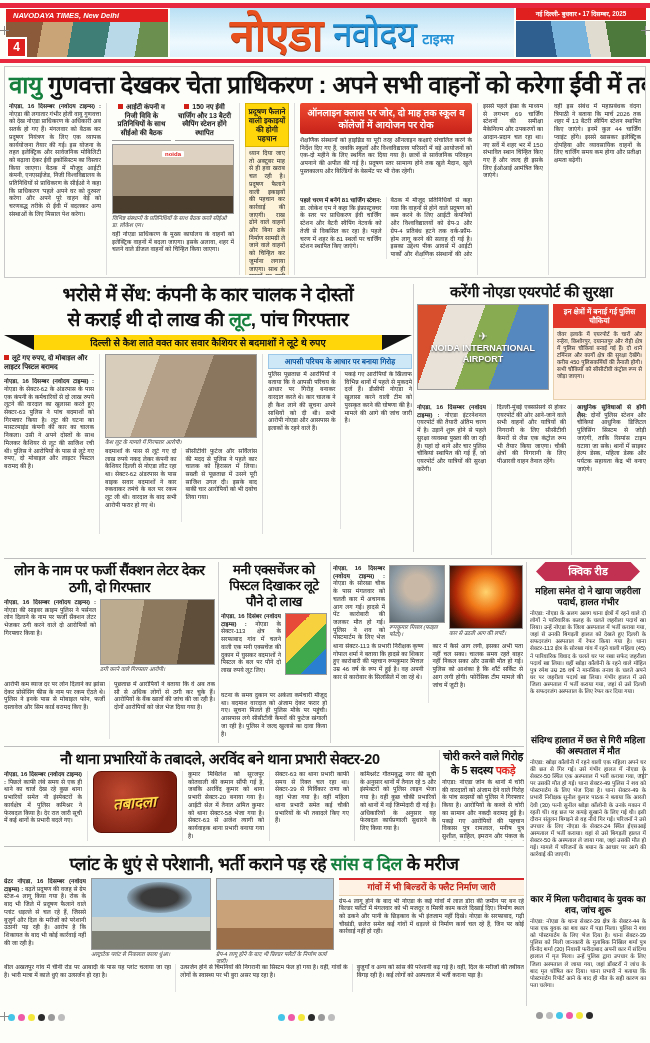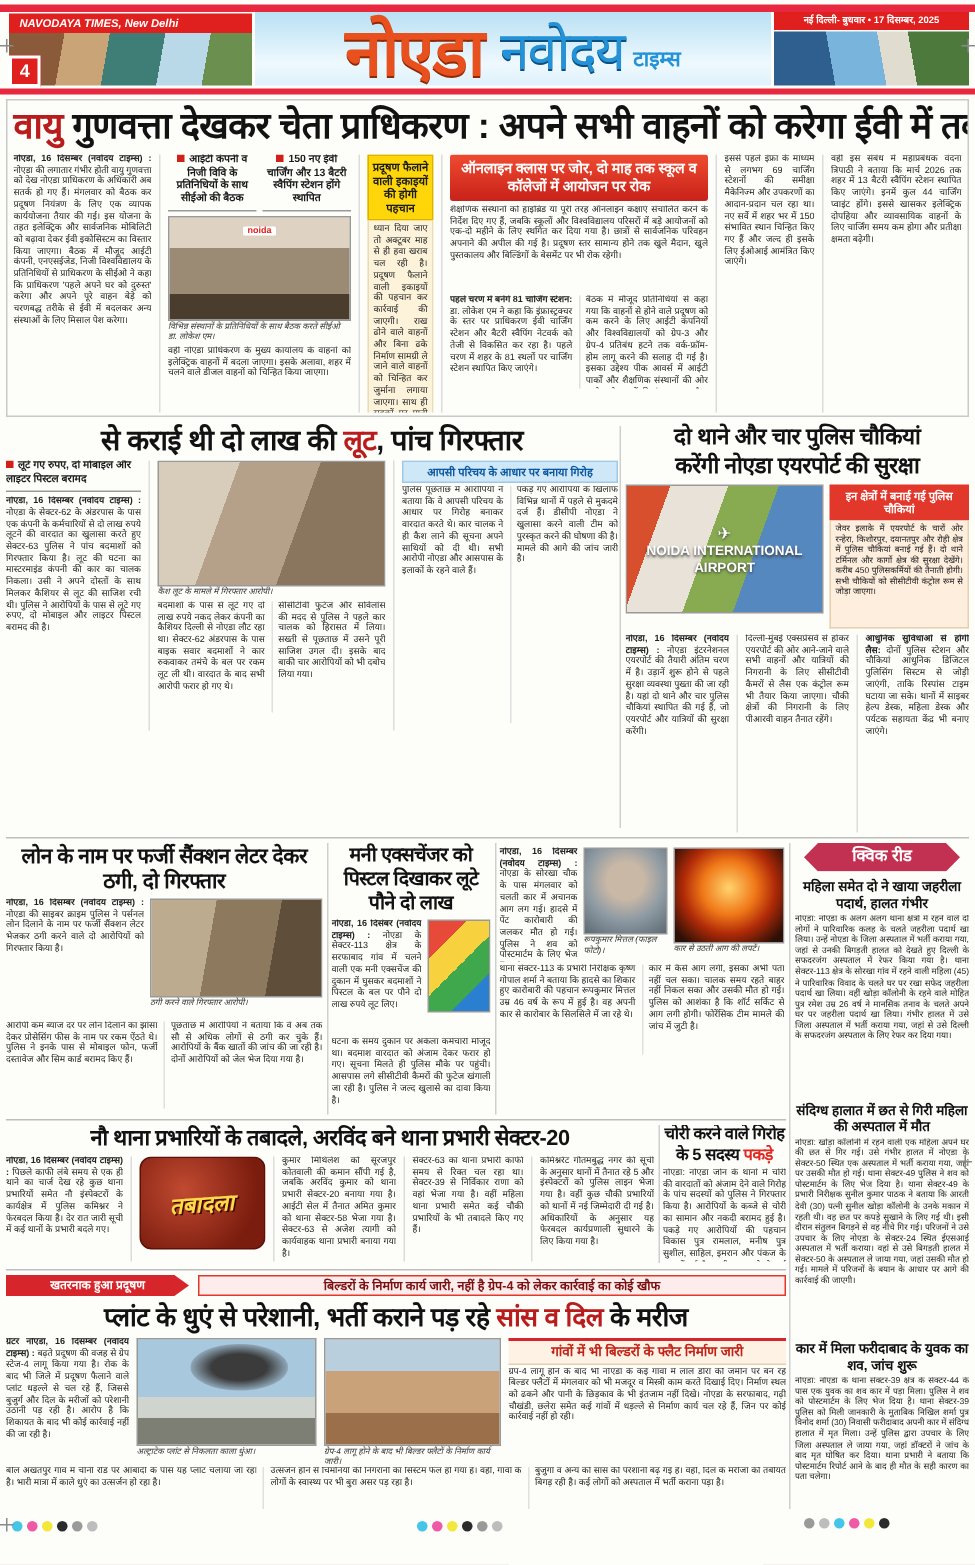--- a/index.html
+++ b/index.html
@@ -25,21 +25,21 @@
             display:flex;align-items:center;justify-content:center}
   .mh-main{font-size:44px;font-weight:800;color:#e8501e;text-shadow:0 1px 0 #8f2a08;letter-spacing:-1px}
   .mh-sec{font-size:35px;font-weight:400;color:#2492d6;margin-left:11px;text-shadow:0 1px 0 #0d4f7e;letter-spacing:-1px}
   .mh-suf{font-size:14px;font-weight:700;color:#2492d6;margin-left:6px;align-self:flex-end;padding-bottom:9px}
   .dateribbon{left:516px;top:8px;width:130px;height:12px;background:#e0201f;color:#fff;
               font:700 6.3px/12px "Liberation Sans",sans-serif;text-align:center}
   
   .sec{position:absolute;overflow:hidden}
   .box{border:1px solid #c9c9c9}
   .hl{font-weight:800;color:#121212;text-align:center;white-space:nowrap;letter-spacing:-.3px}
-  .accent{color:#b91c1c}
+  .accent{color:#15803d}
   .red-accent{color:#e02a22}
   .bt{font-size:6px;line-height:7.7px;text-align:justify;color:#222;overflow:hidden}
   .dl{font-weight:700}
   .cap{font-style:italic;font-size:5.6px;line-height:6.8px;color:#3a3a3a;padding-top:1px}
   .cols{display:flex;gap:5px}
   .cols>*{overflow:hidden}
   .cols>*+*{border-left:1px solid #dcdcdc;padding-left:5px}
   .photo{position:relative;width:100%;border:1px solid #999}
   .sq{display:inline-block;width:5px;height:5px;background:#d02018;margin-right:3px}
   .bullet-head{font-weight:700;font-size:7px;line-height:8.6px;text-align:center;
@@ -161,22 +161,28 @@
           </div>
           <div class="bt">बैठक में मौजूद प्रतिनिधियों से कहा गया कि वाहनों से होने वाले प्रदूषण को कम करने के लिए आईटी कंपनियों और विश्वविद्यालयों को ग्रेप-3 और ग्रेप-4 प्रतिबंध हटने तक वर्क-फ्रॉम-होम लागू करने की सलाह दी गई है। इसका उद्देश्य पीक आवर्स में आईटी पार्कों और शैक्षणिक संस्थानों की ओर जाने वाले वाहनों की संख्या घटाना है।</div>
         </div>
       </div>
       <div class="bt" style="width:66px;flex:none">इससे पहले इंफ्रा के माध्यम से लगभग 69 चार्जिंग स्टेशनों की समीक्षा मैकेनिज्म और उपकरणों का आदान-प्रदान चल रहा था। नए सर्वे में शहर भर में 150 संभावित स्थान चिन्हित किए गए हैं और जल्द ही इसके लिए ईओआई आमंत्रित किए जाएंगे।</div>
       <div class="bt" style="flex:1">वहीं इस संबंध में महाप्रबंधक वंदना त्रिपाठी ने बताया कि मार्च 2026 तक शहर में 13 बैटरी स्वैपिंग स्टेशन स्थापित किए जाएंगे। इनमें कुल 44 चार्जिंग प्वाइंट होंगे। इससे खासकर इलेक्ट्रिक दोपहिया और व्यावसायिक वाहनों के लिए चार्जिंग समय कम होगा और प्रतीक्षा क्षमता बढ़ेगी।</div>
     </div>
   </div>
 
   <div class="sec" style="left:4px;top:282px;width:408px;height:273px">
+    <div class="hl" style="font-size:19px;line-height:25px">भरोसे में सेंध: कंपनी के कार चालक ने दोस्तों</div>
     <div class="hl" style="font-size:19px;line-height:25px">
       <span>से कराई थी दो लाख की </span><span class="accent">लूट</span><span>, पांच गिरफ्तार</span>
+    </div>
+    <div class="strip">
+      <div class="strip-tri l"></div>
+      <div class="strip-mid">दिल्ली से कैश लाते वक्त कार सवार कैशियर से बदमाशों ने लूटे थे रुपए</div>
+      <div class="strip-tri r"></div>
     </div>
     <div class="cols" style="height:180px">
       <div style="width:90px;flex:none">
         <div class="bullet-head" style="text-align:left"><span class="sq"></span><span>लूटे गए रुपए, दो मोबाइल और लाइटर पिस्टल बरामद</span></div>
         <div class="bt" style="margin-top:3px;height:130px">
           <b class="dl">नोएडा, 16 दिसम्बर (नवोदय टाइम्स) :</b>
           <span>नोएडा के सेक्टर-62 के अंडरपास के पास एक कंपनी के कर्मचारियों से दो लाख रुपये लूटने की वारदात का खुलासा करते हुए सेक्टर-63 पुलिस ने पांच बदमाशों को गिरफ्तार किया है। लूट की घटना का मास्टरमाइंड कंपनी की कार का चालक निकला।</span>
           <span>उसी ने अपने दोस्तों के साथ मिलकर कैशियर से लूट की साजिश रची थी। पुलिस ने आरोपियों के पास से लूटे गए रुपए, दो मोबाइल और लाइटर पिस्टल बरामद की है।</span>
         </div>
       </div>
@@ -194,21 +200,20 @@
           <div class="bt">पुलिस पूछताछ में आरोपियों ने बताया कि वे आपसी परिचय के आधार पर गिरोह बनाकर वारदात करते थे। कार चालक ने ही कैश लाने की सूचना अपने साथियों को दी थी। सभी आरोपी नोएडा और आसपास के इलाकों के रहने वाले हैं।</div>
           <div class="bt">पकड़े गए आरोपियों के खिलाफ विभिन्न थानों में पहले से मुकदमे दर्ज हैं। डीसीपी नोएडा ने खुलासा करने वाली टीम को पुरस्कृत करने की घोषणा की है। मामले की आगे की जांच जारी है।</div>
         </div>
       </div>
     </div>
   </div>
 
   <div class="rule-v" style="left:413px;top:284px;height:268px"></div>
 
   <div class="sec" style="left:417px;top:282px;width:229px;height:273px">
-    <div class="hl" style="font-size:15px;line-height:19px">दो थाने और चार पुलिस चौकियां</div>
     <div class="hl" style="font-size:15px;line-height:19px">करेंगी नोएडा एयरपोर्ट की सुरक्षा</div>
     <div style="display:flex;gap:4px;margin-top:3px">
       <div style="width:132px;flex:none">
         <div class="photo ph-airport">
           <span class="plane">✈</span>
           <span class="at">NOIDA INTERNATIONAL AIRPORT</span>
         </div>
       </div>
       <div style="flex:1">
         <div class="side-red-title">इन क्षेत्रों में बनाई गई पुलिस चौकियां</div>
@@ -331,24 +336,20 @@
     </div>
     <div class="bt" style="margin-top:2px;height:62px">
       <span>नोएडा: नोएडा जोन के थानों में चोरी की वारदातों को अंजाम देने वाले गिरोह के पांच सदस्यों को पुलिस ने गिरफ्तार किया है। आरोपियों के कब्जे से चोरी का सामान और नकदी बरामद हुई है।</span>
       <span>पकड़े गए आरोपियों की पहचान विकास पुत्र रामलाल, मनीष पुत्र सुशील, साहिल, इमरान और पंकज के रूप में हुई है। सभी पर पहले से कई थानों में मुकदमे दर्ज हैं। पुलिस आयुक्त कार्यालय ने गिरोह के अन्य सदस्यों की तलाश शुरू कर दी है। पूछताछ में कई और वारदातों का खुलासा होने की उम्मीद है।</span>
     </div>
   </div>
 
   <div class="rule-h" style="left:4px;top:846px;width:520px"></div>
 
   <div class="sec" style="left:4px;top:850px;width:520px;height:158px">
-    <div style="display:flex;align-items:center">
-      <div class="tag">खतरनाक हुआ प्रदूषण</div>
-      <div class="pstrip">बिल्डरों के निर्माण कार्य जारी, नहीं है ग्रेप-4 को लेकर कार्रवाई का कोई खौफ</div>
-    </div>
     <div class="hl" style="font-size:17.5px;line-height:24px;margin-top:2px">
       <span>प्लांट के धुएं से परेशानी, भर्ती कराने पड़ रहे </span><span class="accent">सांस व दिल</span><span> के मरीज</span>
     </div>
     <div style="display:flex;gap:5px;margin-top:2px;height:84px">
       <div class="bt" style="width:82px;flex:none">
         <b class="dl">ग्रेटर नोएडा, 16 दिसम्बर (नवोदय टाइम्स) :</b>
         <span>बढ़ते प्रदूषण की वजह से ग्रेप स्टेज-4 लागू किया गया है। रोक के बाद भी जिले में प्रदूषण फैलाने वाले प्लांट धड़ल्ले से चल रहे हैं, जिससे बुजुर्ग और दिल के मरीजों को परेशानी उठानी पड़ रही है। आरोप है कि शिकायत के बाद भी कोई कार्रवाई नहीं की जा रही है।</span>
       </div>
       <div style="width:120px;flex:none">
         <div class="photo ph-smoke"></div>

